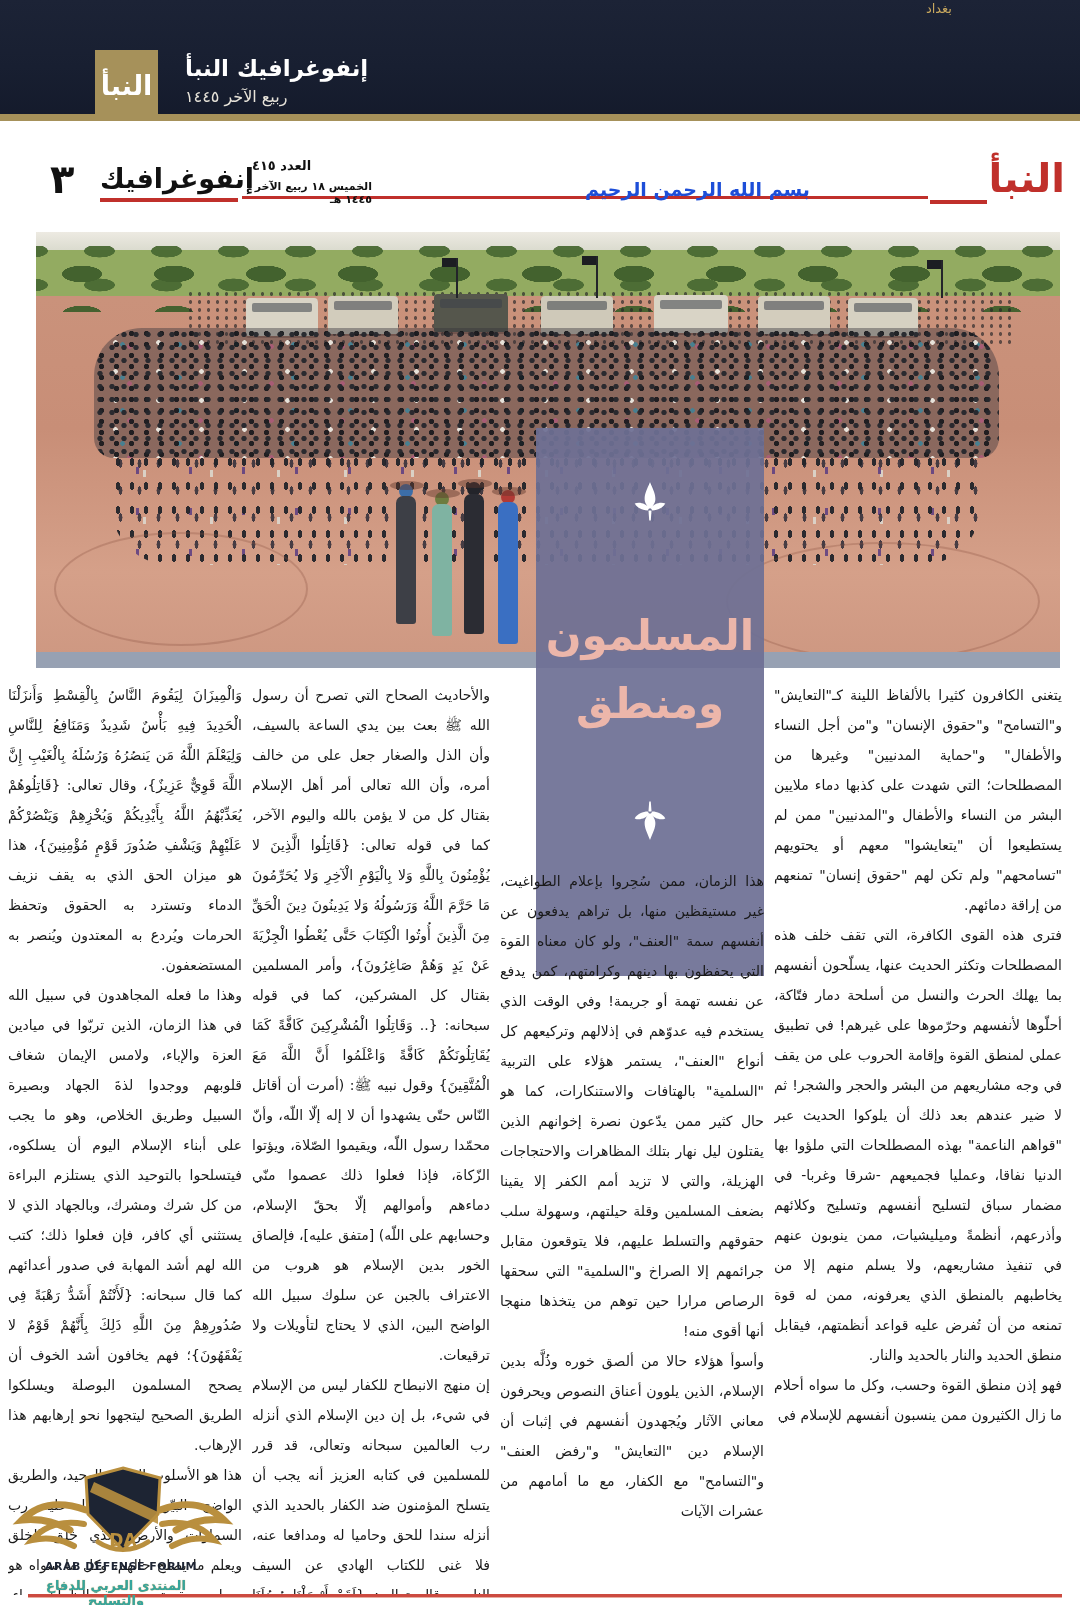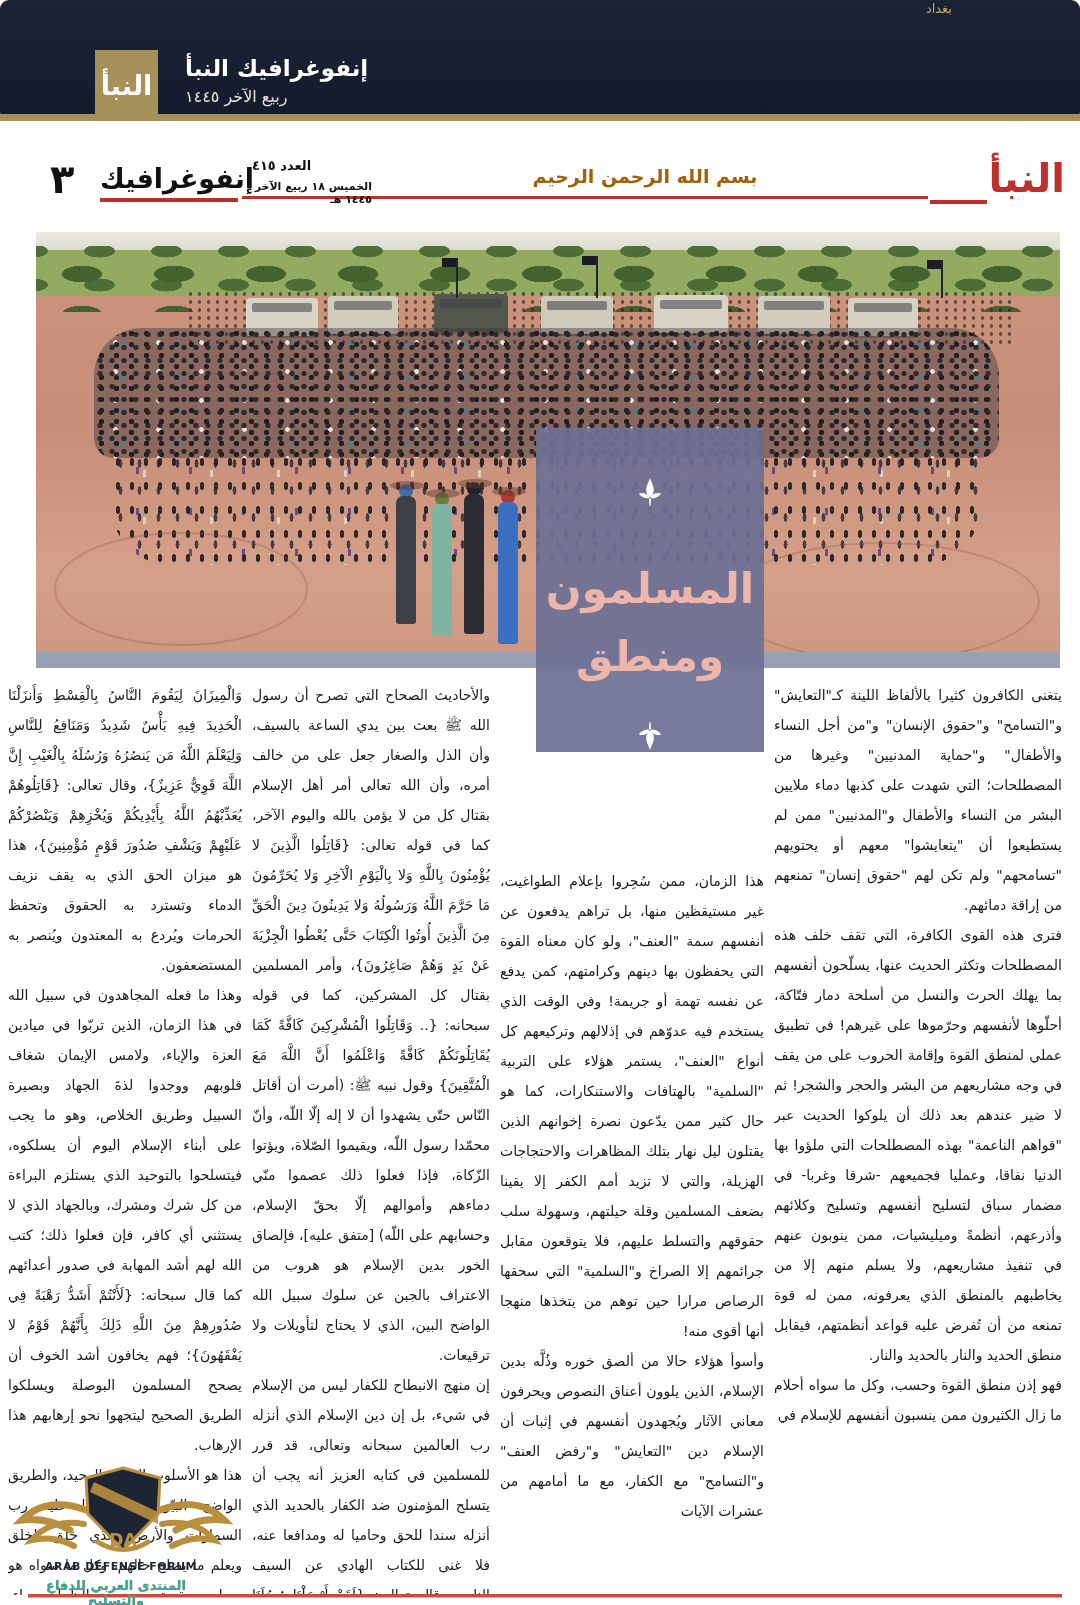--- a/index.html
+++ b/index.html
@@ -2,36 +2,36 @@
 <html><head>
 <meta charset="utf-8">
 <style>
   html,body{margin:0;padding:0;}
   body{
     width:1080px;height:1605px;position:relative;background:#ffffff;
     font-family:"DejaVu Sans",sans-serif;overflow:hidden;
   }
   
   .banner{position:absolute;left:0;top:0;width:1080px;height:121px;
-    background:linear-gradient(180deg,#1c2336 0%,#181f31 55%,#141a2b 100%);border-radius:9px;}
+    background:linear-gradient(180deg,#1c2336 0%,#181f31 55%,#141a2b 100%);}
   .banner-gold-strip{position:absolute;left:0;top:114px;width:1080px;height:7px;background:#a6915a;}
   .baghdad{position:absolute;right:128px;top:1px;color:#c7a75e;font-size:13px;direction:rtl;}
   .logo-box{position:absolute;left:95px;top:50px;width:63px;height:71px;background:#a6915a;
     display:flex;align-items:center;justify-content:center;}
   .logo-box span{color:#ffffff;font-weight:bold;font-size:27px;direction:rtl;}
   .banner-title{position:absolute;left:185px;top:55px;color:#ffffff;font-weight:bold;font-size:23px;direction:rtl;}
   .banner-sub{position:absolute;left:185px;top:87px;color:#e8e4da;font-size:16px;direction:rtl;text-align:center;}
   
   .hdr-num{position:absolute;left:50px;top:156px;font-size:40px;font-weight:bold;color:#111;direction:rtl;}
   .hdr-section{position:absolute;left:100px;top:163px;font-size:27px;font-weight:bold;color:#111;direction:rtl;}
   .hdr-section-line{position:absolute;left:100px;top:198px;width:138px;height:4px;background:#c0302b;}
   .hdr-redline{position:absolute;left:242px;top:196px;width:686px;height:3px;background:#c0302b;}
   .hdr-issue{position:absolute;left:252px;top:158px;width:120px;text-align:left;font-size:13px;font-weight:bold;color:#111;direction:rtl;}
   .hdr-date{position:absolute;left:232px;top:180px;width:140px;text-align:right;font-size:11px;font-weight:bold;color:#111;direction:rtl;}
-  .hdr-basmala{position:absolute;left:480px;top:165px;width:330px;text-align:center;font-size:19px;font-weight:bold;color:#a16207;direction:rtl;}
+  .hdr-basmala{position:absolute;left:480px;top:178px;width:330px;font-size:19px;font-weight:bold;color:#1d4ed8;direction:rtl;}
   .hdr-logo{position:absolute;left:985px;top:156px;width:80px;text-align:right;font-size:40px;font-weight:900;color:#c0302b;direction:rtl;line-height:1.1;}
   .hdr-logo-line{position:absolute;left:930px;top:200px;width:57px;height:4px;background:#c0302b;}
   
   .photo{position:absolute;left:36px;top:232px;width:1024px;height:436px;overflow:hidden;
     background:linear-gradient(180deg,#cb947d 0%,#c88e77 45%,#d5a089 78%,#cd9781 100%);}
   .photo .sky{position:absolute;left:0;top:0;width:100%;height:20px;background:linear-gradient(180deg,#edeae2,#d9dacd);}
   .photo .grass{position:absolute;left:0;top:18px;width:100%;height:46px;background:#93ab61;}
   .photo .bushes{position:absolute;left:0;top:14px;width:100%;height:66px;
     background-image:radial-gradient(ellipse 34px 14px at 50% 50%,#3f5f2c 58%,rgba(0,0,0,0) 60%),
                      radial-gradient(ellipse 26px 11px at 50% 50%,#4a6a33 58%,rgba(0,0,0,0) 60%);
@@ -59,22 +59,22 @@
       radial-gradient(ellipse 3px 6px,rgba(90,60,130,.85) 60%,rgba(0,0,0,0) 66%),
       radial-gradient(ellipse 3px 6px,rgba(220,215,205,.9) 60%,rgba(0,0,0,0) 66%);
     background-size:14px 24px,19px 27px,53px 41px,67px 47px;}
   .track{position:absolute;border:2px solid rgba(140,84,66,.30);border-radius:50%;}
   .fg-man{position:absolute;}
   .fg-man .head{position:absolute;left:3px;top:0;width:14px;height:14px;border-radius:50%;}
   .fg-man .bodyy{position:absolute;left:0;top:12px;width:20px;border-radius:7px 7px 3px 3px;}
   .fg-man .shadow{position:absolute;left:-6px;bottom:-6px;width:34px;height:9px;border-radius:50%;background:rgba(95,55,45,.45);}
   .photo .bottom-band{position:absolute;left:0;bottom:0;width:100%;height:16px;background:#97a1b3;}
   
-  .feature-box{position:absolute;left:536px;top:428px;width:228px;height:324px;
-    background:rgba(110,112,148,.93);display:flex;flex-direction:column;align-items:center;}
+  .feature-box{position:absolute;left:536px;top:428px;width:228px;height:548px;
+    background:rgba(110,112,148,.93);display:flex;flex-direction:column;align-items:center;gap:28px;}
   .fleur{width:46px;height:52px;margin-top:48px;}
   .fleur.flip{transform:rotate(180deg);margin-top:28px;}
   .feature-title{margin-top:46px;text-align:center;color:#ecb6aa;font-weight:bold;
     font-size:42px;line-height:68px;direction:rtl;}
   
   .col{position:absolute;direction:rtl;text-align:justify;color:#191919;
     font-size:14px;line-height:30px;overflow:hidden;}
   .col p{margin:0;}
   .col-a{left:774px;top:680px;width:288px;height:915px;}
   .col-b{left:500px;top:866px;width:264px;height:729px;}

